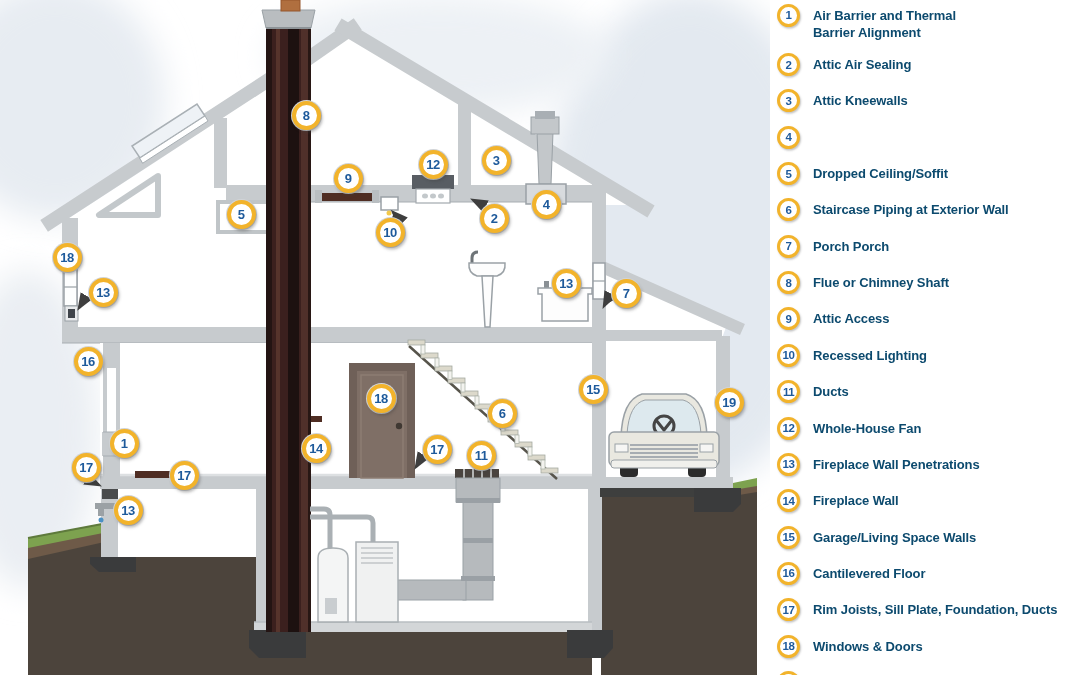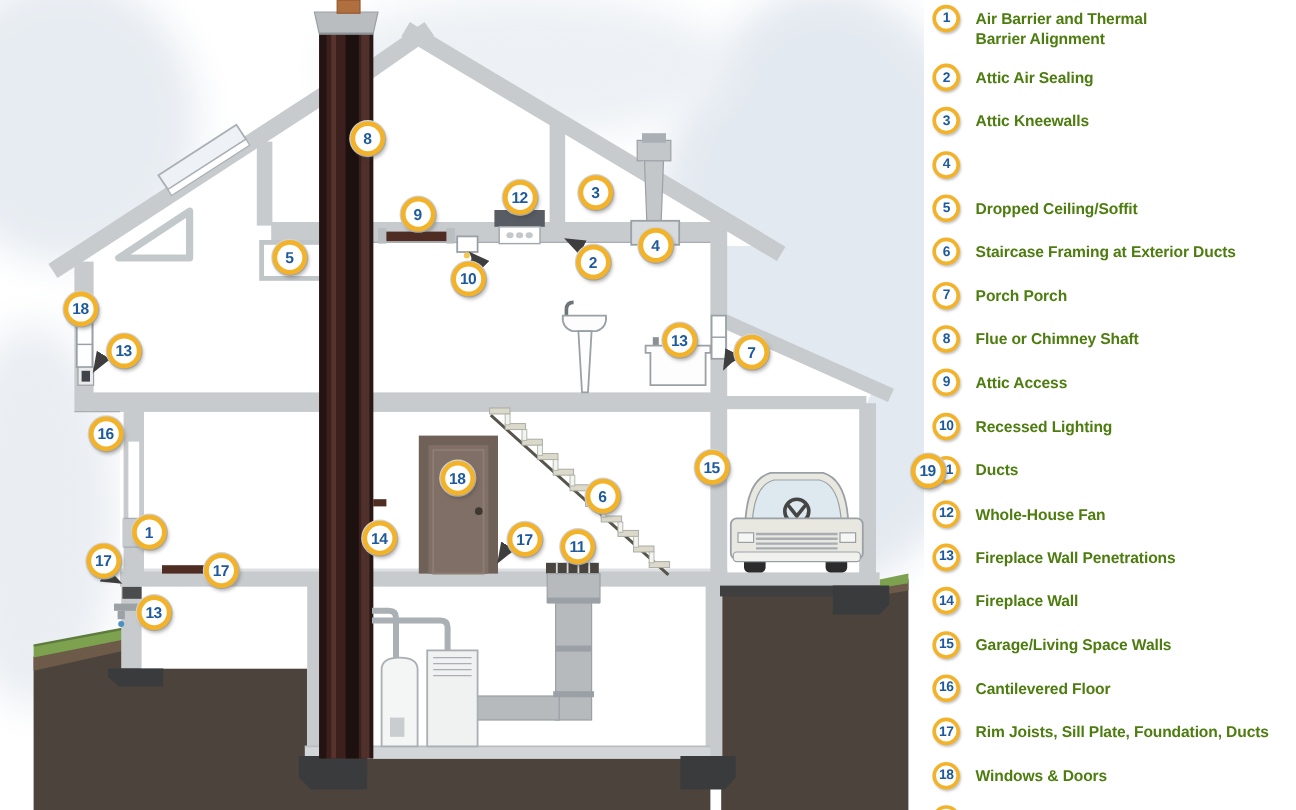--- a/index.html
+++ b/index.html
@@ -22,21 +22,21 @@
   
   #legend{position:absolute;left:770px;top:0;width:310px;height:675px;overflow:hidden;}
   .legend-item{position:absolute;left:7px;display:flex;gap:13px;align-items:flex-start;}
   .lbadge{
     width:17px;height:17px;border-radius:50%;background:#fff;border:3px solid #F2B32B;
     box-shadow:1px 1.5px 2px rgba(60,60,60,.3);
     display:flex;align-items:center;justify-content:center;
     font-size:11.5px;font-weight:bold;letter-spacing:-0.5px;color:#1E5A9B;flex:none;
   }
   .legend-label{
-    font-weight:bold;font-size:13px;color:#4d7c0f;line-height:17.5px;
+    font-weight:bold;font-size:13px;color:#0c4a6e;line-height:17.5px;
     padding-top:3px;white-space:pre-line;letter-spacing:-0.1px;
   }
   .lbadge-partial{position:absolute;left:7px;top:671px;}
 </style>
 </head>
 <body>
 
 <div id="diagram">
 <svg width="770" height="675" viewBox="0 0 770 675">
   <defs>
@@ -260,21 +260,21 @@
     <div class="callout" style="left: 481.5px; top: 145.5px;">3</div>
     <div class="callout" style="left: 479.5px; top: 203.5px;">2</div>
     <div class="callout" style="left: 375.5px; top: 217.5px;">10</div>
     <div class="callout" style="left: 531.5px; top: 189.5px;">4</div>
     <div class="callout" style="left: 52.5px; top: 242.5px;">18</div>
     <div class="callout" style="left: 88.5px; top: 277.5px;">13</div>
     <div class="callout" style="left: 551.5px; top: 268.5px;">13</div>
     <div class="callout" style="left: 611.5px; top: 278.5px;">7</div>
     <div class="callout" style="left: 73.5px; top: 346.5px;">16</div>
     <div class="callout" style="left: 578.5px; top: 374.5px;">15</div>
-    <div class="callout" style="left: 714.5px; top: 378px; margin-left: 44px;">19</div>
+    <div class="callout" style="left: 714.5px; top: 388px;">19</div>
     <div class="callout" style="left: 366.5px; top: 383.5px;">18</div>
     <div class="callout" style="left: 487.5px; top: 398.5px;">6</div>
     <div class="callout" style="left: 301.5px; top: 433.5px;">14</div>
     <div class="callout" style="left: 109.5px; top: 428.5px;">1</div>
     <div class="callout" style="left: 71.5px; top: 452.5px;">17</div>
     <div class="callout" style="left: 169.5px; top: 460.5px;">17</div>
     <div class="callout" style="left: 422.5px; top: 434.5px;">17</div>
     <div class="callout" style="left: 466.5px; top: 440.5px;">11</div>
     <div class="callout" style="left: 113.5px; top: 495.5px;">13</div>
   </div>
@@ -295,21 +295,21 @@
     </div>
     <div class="legend-item" style="top: 125.7px;">
       <div class="lbadge">4</div>
     </div>
     <div class="legend-item" style="top: 162.05px;">
       <div class="lbadge">5</div>
       <div class="legend-label">Dropped Ceiling/Soffit</div>
     </div>
     <div class="legend-item" style="top: 198.4px;">
       <div class="lbadge">6</div>
-      <div class="legend-label">Staircase Framing at Exterior Ducts</div>
+      <div class="legend-label">Staircase Piping at Exterior Wall</div>
     </div>
     <div class="legend-item" style="top: 234.75px;">
       <div class="lbadge">7</div>
       <div class="legend-label">Porch Porch</div>
     </div>
     <div class="legend-item" style="top: 271.1px;">
       <div class="lbadge">8</div>
       <div class="legend-label">Flue or Chimney Shaft</div>
     </div>
     <div class="legend-item" style="top: 307.45px;">

